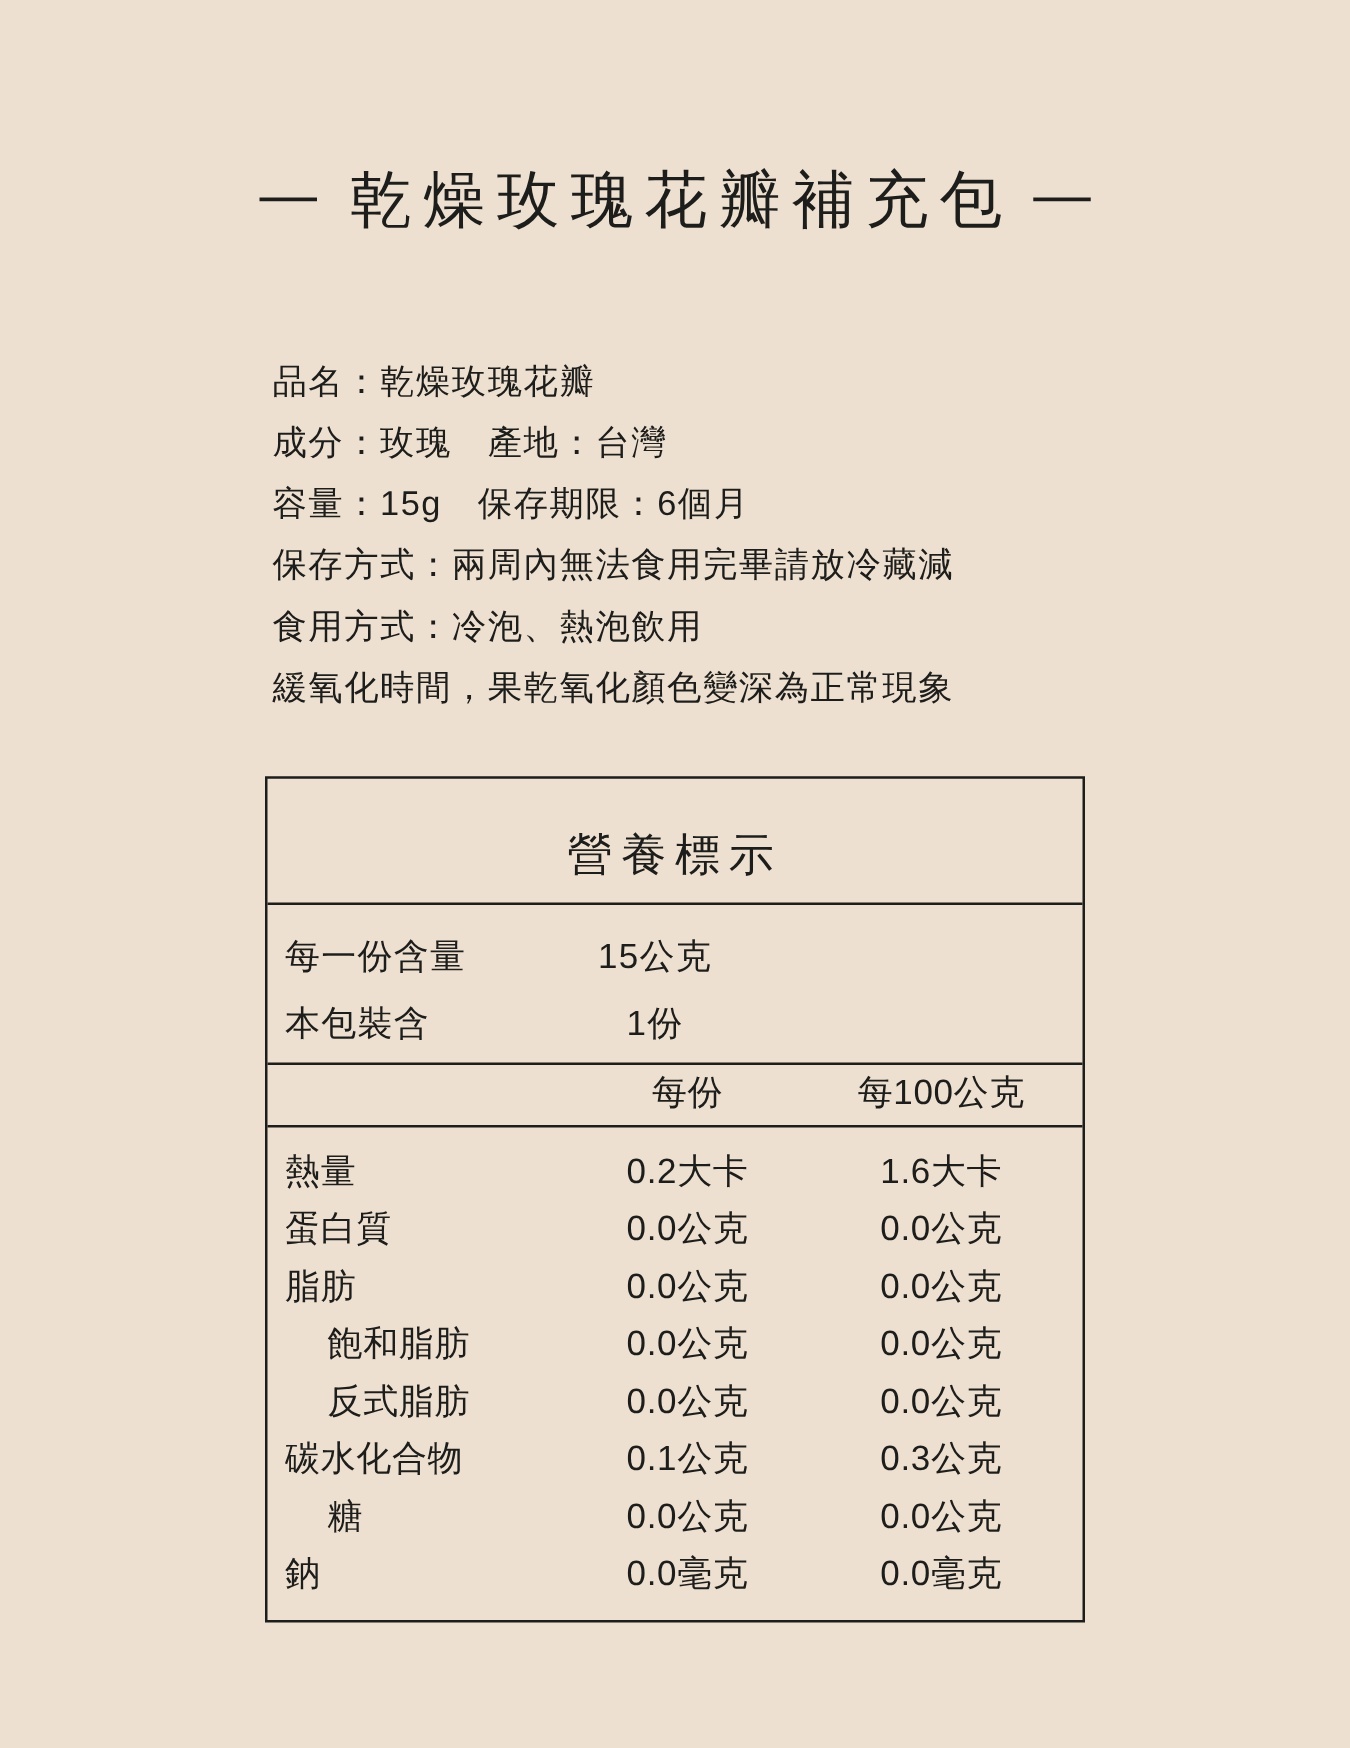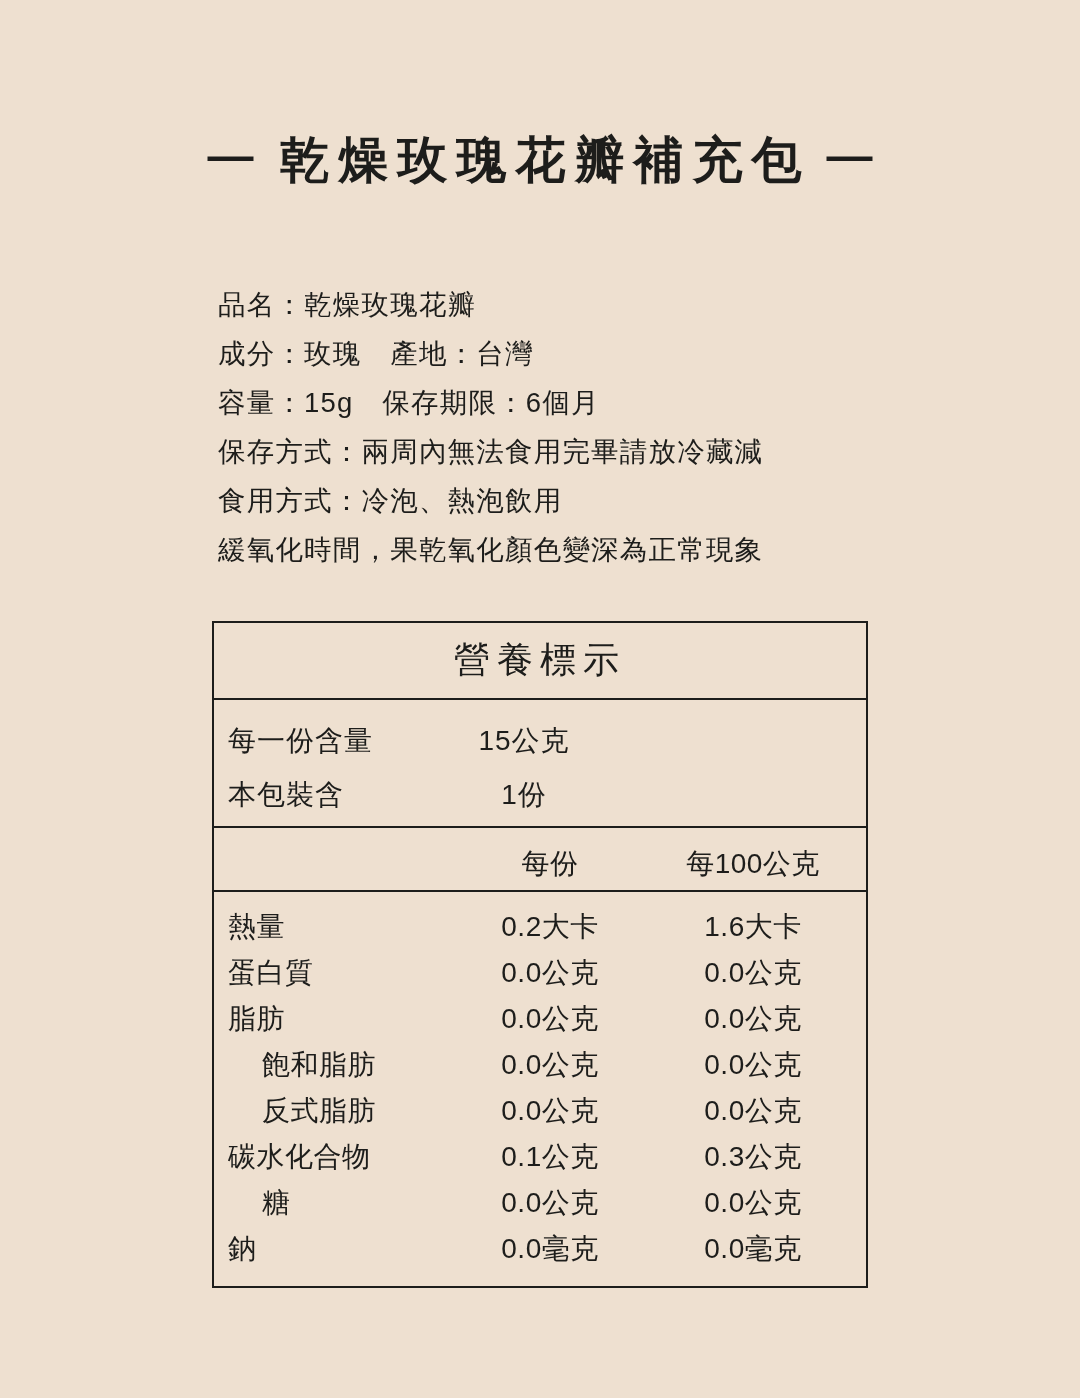--- a/index.html
+++ b/index.html
@@ -27,21 +27,21 @@
     top: 132px;
     left: 0;
     width: 1080px;
     text-align: center;
   }
   .title {
     display: inline-block;
     font-size: 50px;
     line-height: 1;
     letter-spacing: 9px;
-    font-weight: 700;
+    font-weight: 400;
     color: #1d1d1b;
     white-space: nowrap;
   }
   .title .dash {
     display: inline-block;
     font-size: 46px;
     vertical-align: 6px;
     letter-spacing: 0;
   }
   .title .dash.left { margin-right: 26px; }
@@ -70,20 +70,21 @@
     box-sizing: border-box;
     background: transparent;
   }
   .nutrition .head {
     text-align: center;
     font-size: 36px;
     letter-spacing: 7px;
     padding: 16px 0 18px 0;
     border-bottom: 2px solid #1d1d1b;
     line-height: 1.15;
+    margin-top: 24px;
   }
   .nutrition .serving {
     padding: 8px 0 10px 0;
     border-bottom: 2px solid #1d1d1b;
     font-size: 28px;
     line-height: 42px;
     letter-spacing: 1px;
   }
   .srow {
     display: flex;
@@ -100,21 +101,21 @@
     width: 200px;
     text-align: center;
     box-sizing: border-box;
   }
 
   .nutrition .colhead {
     display: flex;
     align-items: baseline;
     font-size: 28px;
     line-height: 1;
-    padding: 22px 0 12px 0;
+    padding: 8px 0 12px 0;
     border-bottom: 2px solid #1d1d1b;
     letter-spacing: 0.5px;
   }
   .colhead .c0 { width: 240px; }
   .colhead .c1 { width: 192px; text-align: center; }
   .colhead .c2 { flex: 1; text-align: center; padding-right: 6px; }
 
   .nutrition .body {
     padding: 12px 0 14px 0;
     font-size: 28px;

